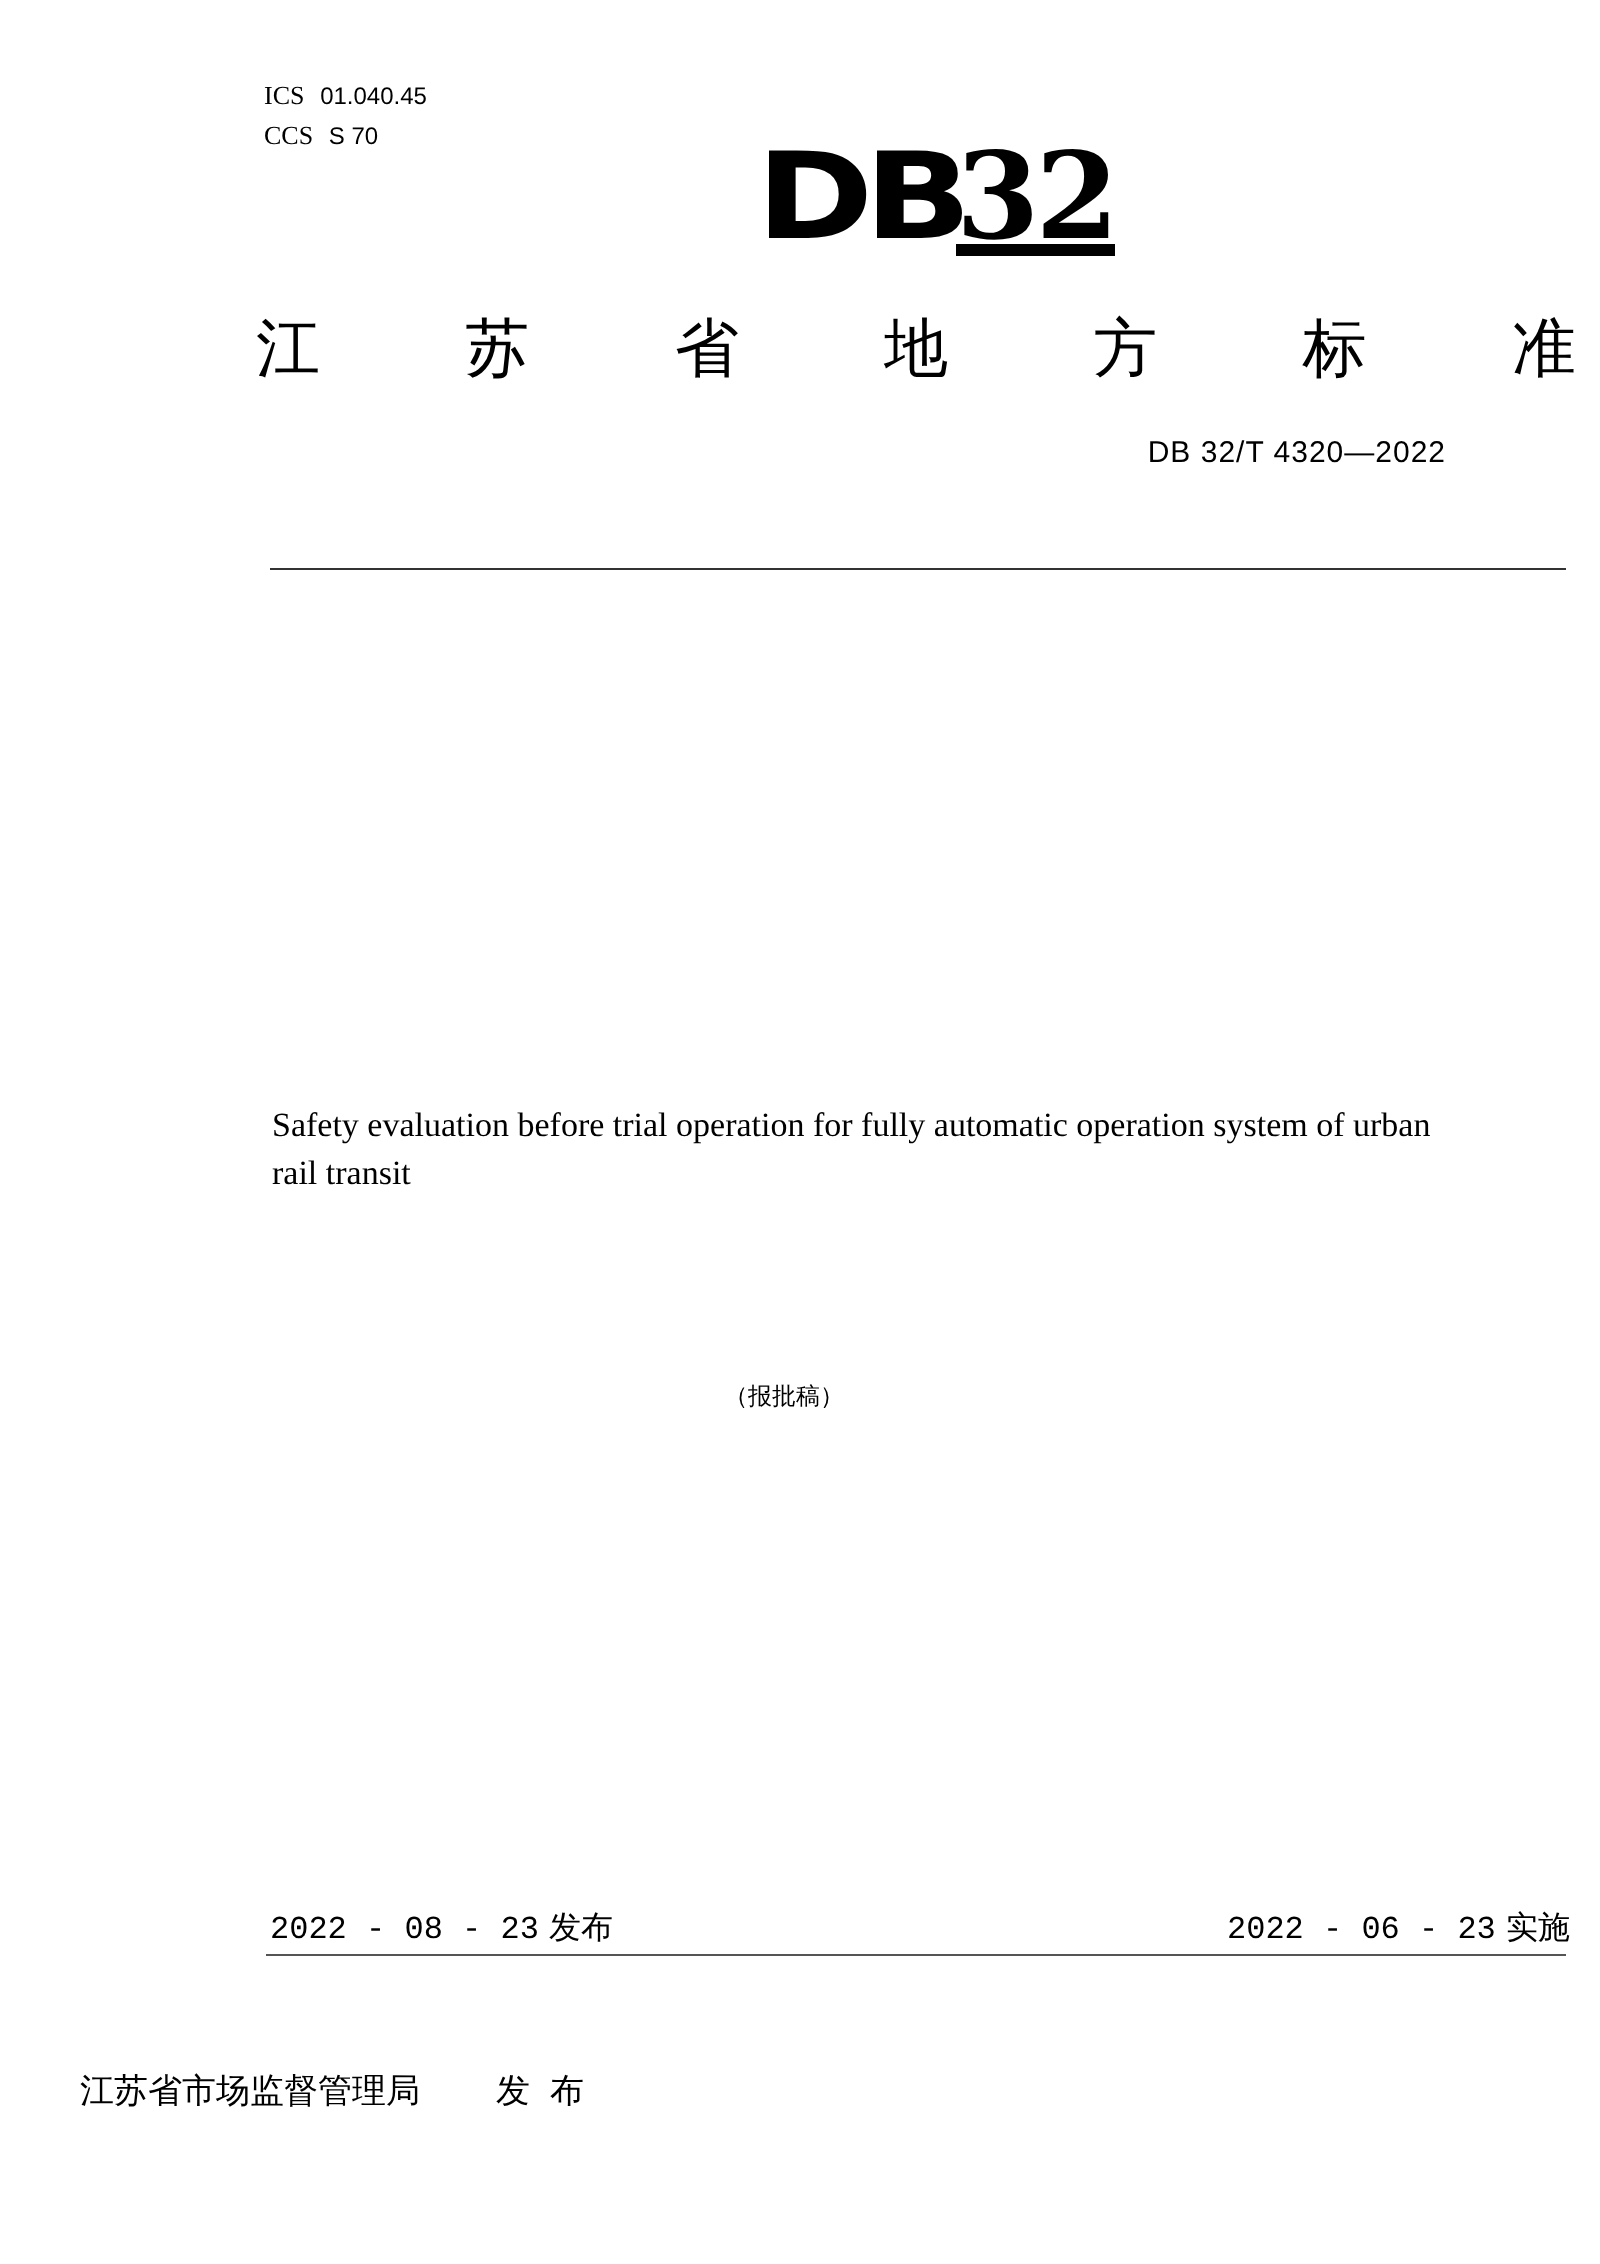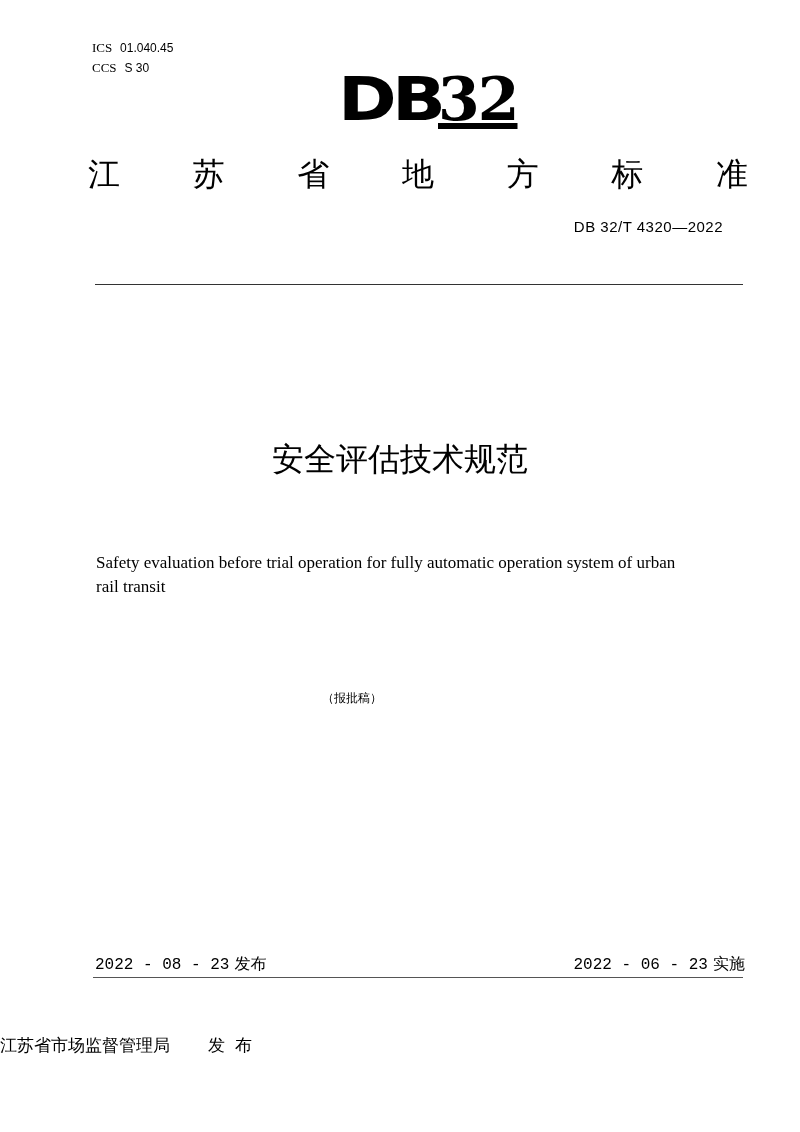--- a/index.html
+++ b/index.html
@@ -1,20 +1,20 @@
 <!DOCTYPE html>
 <html><head>
   <meta charset="utf-8">
   <style>
     html, body { margin: 0; padding: 0; background: #ffffff; }
     body {
       width: 800px; height: 1132px; position: relative; overflow: hidden;
       color: #000; font-family: "DejaVu Sans", sans-serif;
     }
-    .abs { position: absolute; }
+    .abs { position: absolute; margin-left: 40px; }
     .codes {
       left: 92px; top: 38px; font-size: 12px; line-height: 20px;
     }
     .codes .lbl { font-family: "Liberation Serif", serif; font-size: 13px; }
     .codes .val { font-family: "Liberation Sans", sans-serif; font-size: 12px; margin-left: 4px; }
     .logo {
       left: 338px; top: 72px; height: 58px; display: flex; align-items: flex-start;
     }
     .logo .db {
       font-family: "DejaVu Sans", sans-serif; font-weight: bold; font-size: 60px;
@@ -53,21 +53,21 @@
 </head>
 <body>
 
 <div class="abs codes">
   <div>
     <span class="lbl">ICS</span>
     <span class="val">01.040.45</span>
   </div>
   <div>
     <span class="lbl">CCS</span>
-    <span class="val">S 30</span>
+    <span class="val">S 70</span>
   </div>
 </div>
 
 <div class="abs logo">
   <span class="db">DB</span>
   <span class="num">32</span>
 </div>
 
 <div class="abs province">
   <span>江</span>
@@ -77,21 +77,20 @@
   <span>方</span>
   <span>标</span>
   <span>准</span>
 </div>
 
 <div class="abs stdno">DB 32/T 4320—2022</div>
 
 <div class="abs rule-top"></div>
 
 <div class="abs title-cn">
-  <div>安全评估技术规范</div>
 </div>
 
 <div class="abs title-en">
   <div>Safety evaluation before trial operation for fully automatic operation system of urban</div>
   <div>rail transit</div>
 </div>
 
 <div class="abs draft">（报批稿）</div>
 
 <div class="abs dates">

